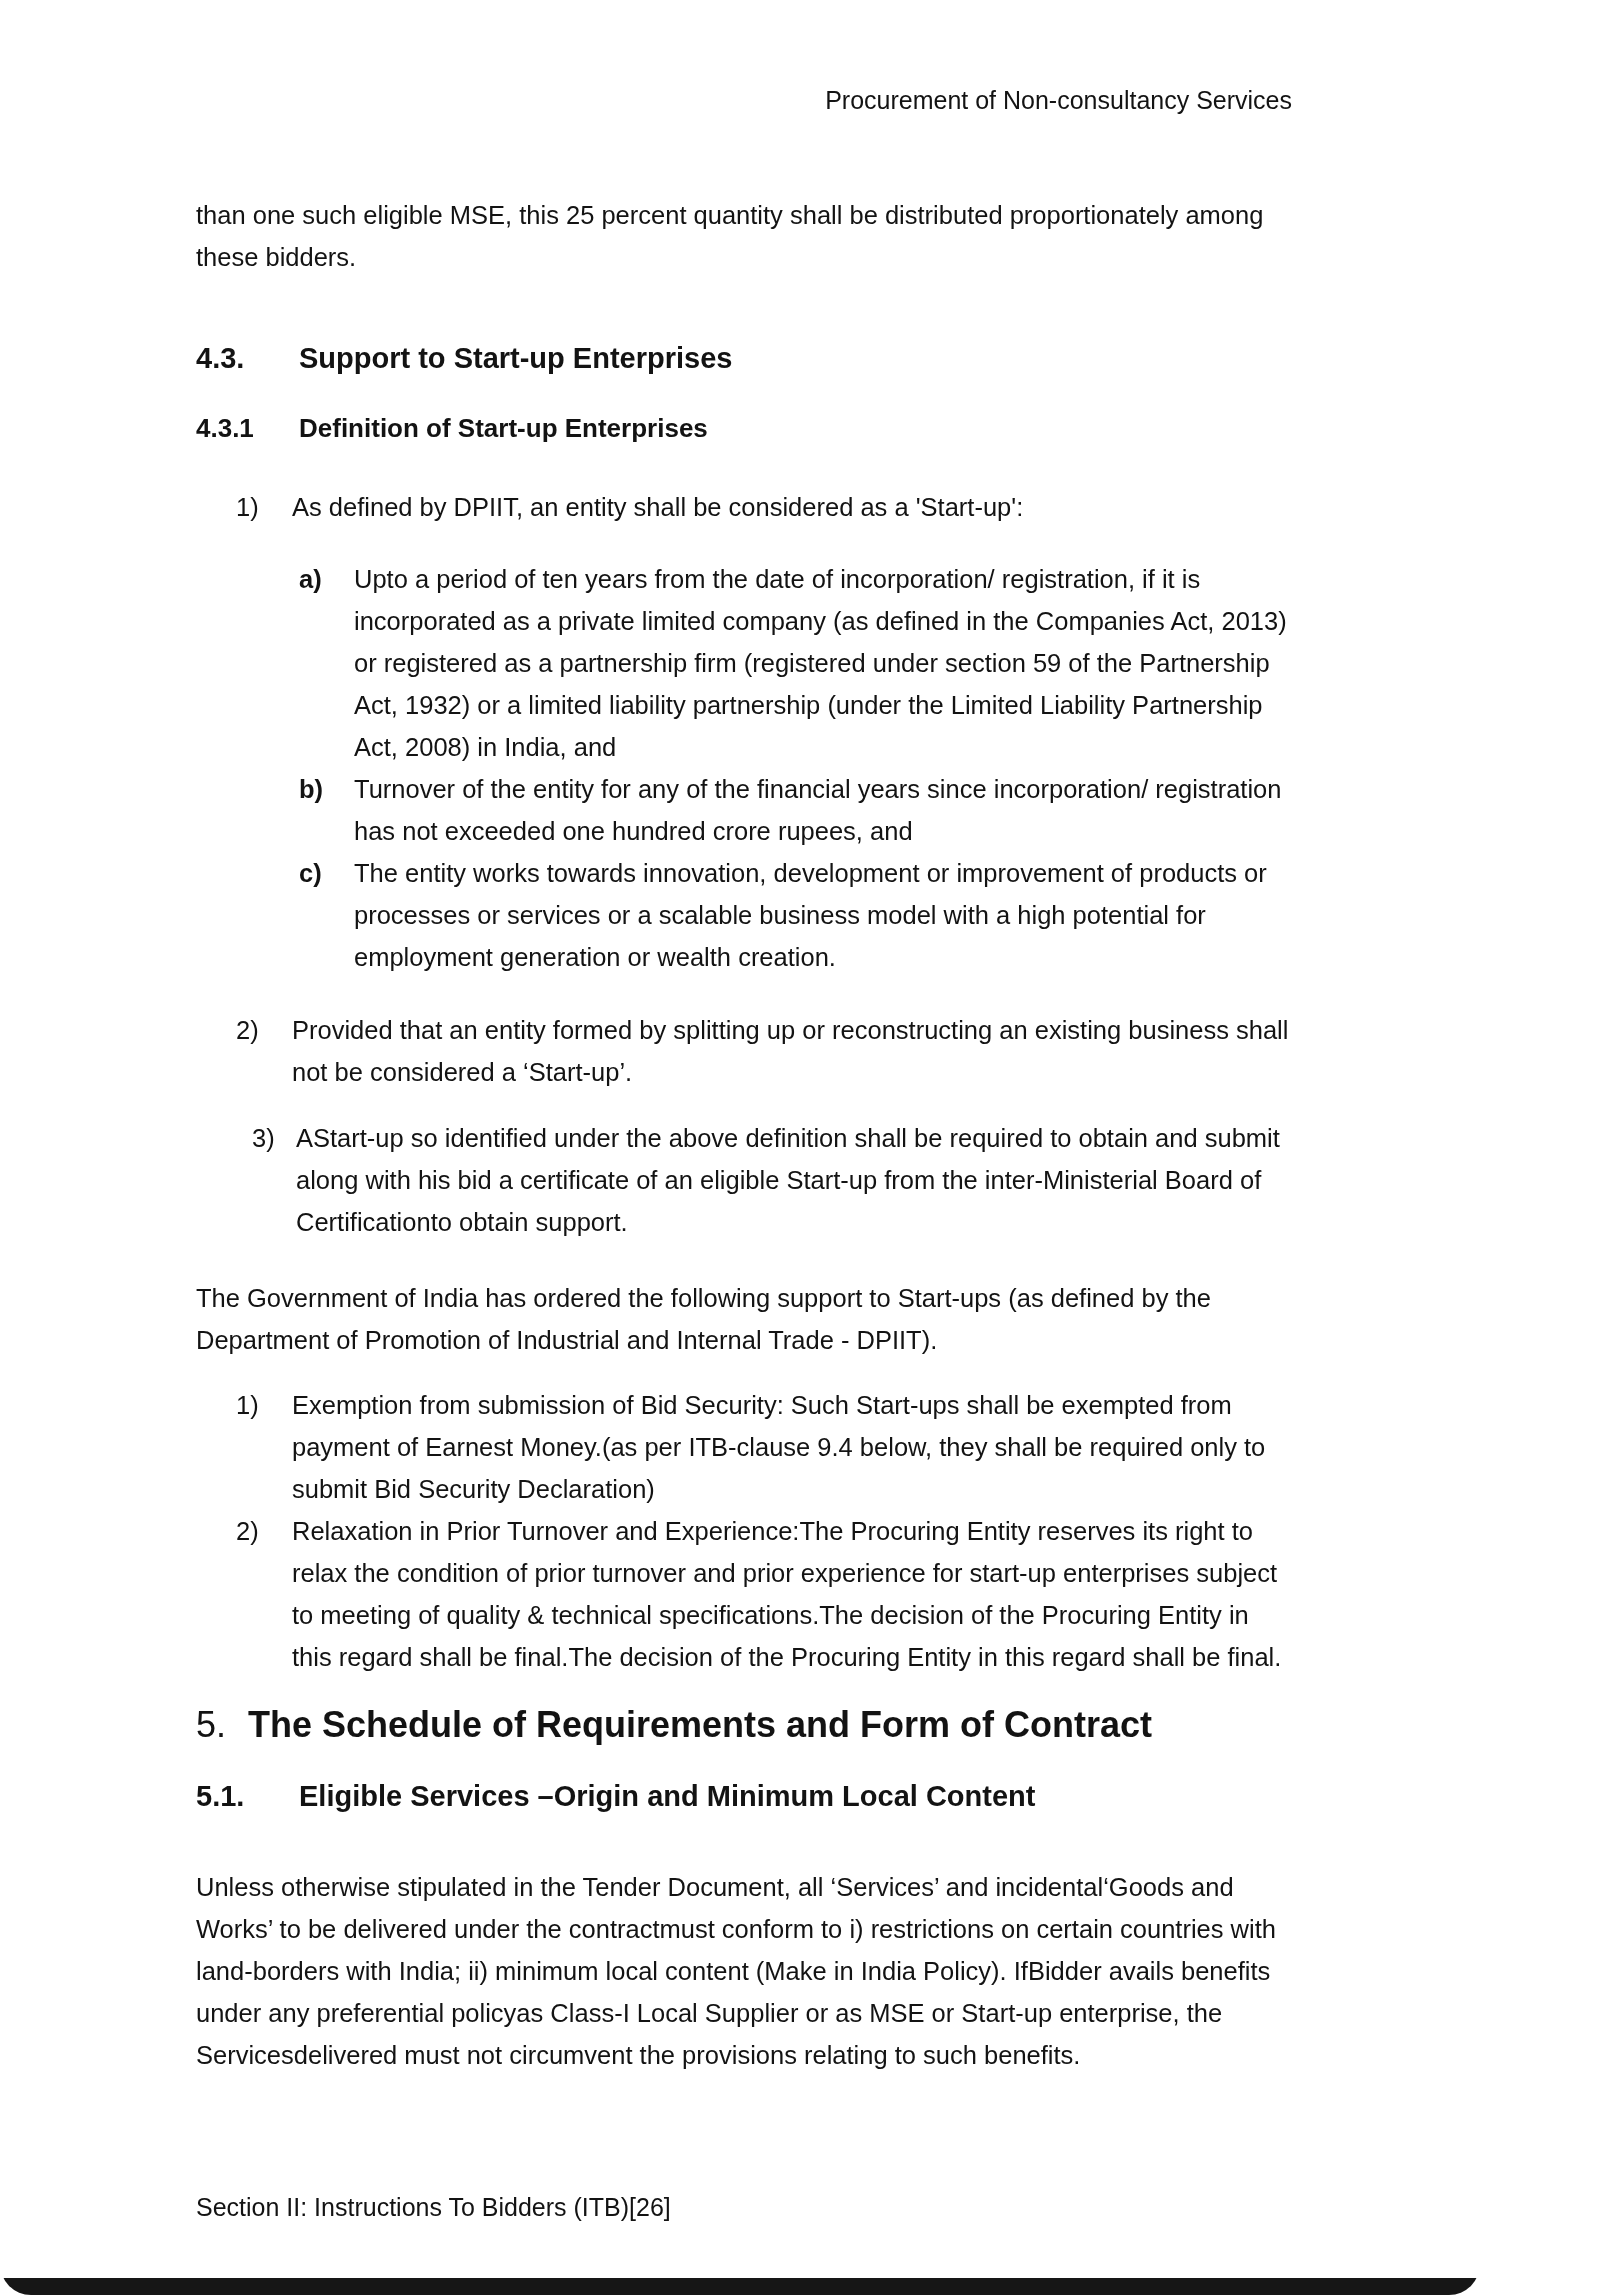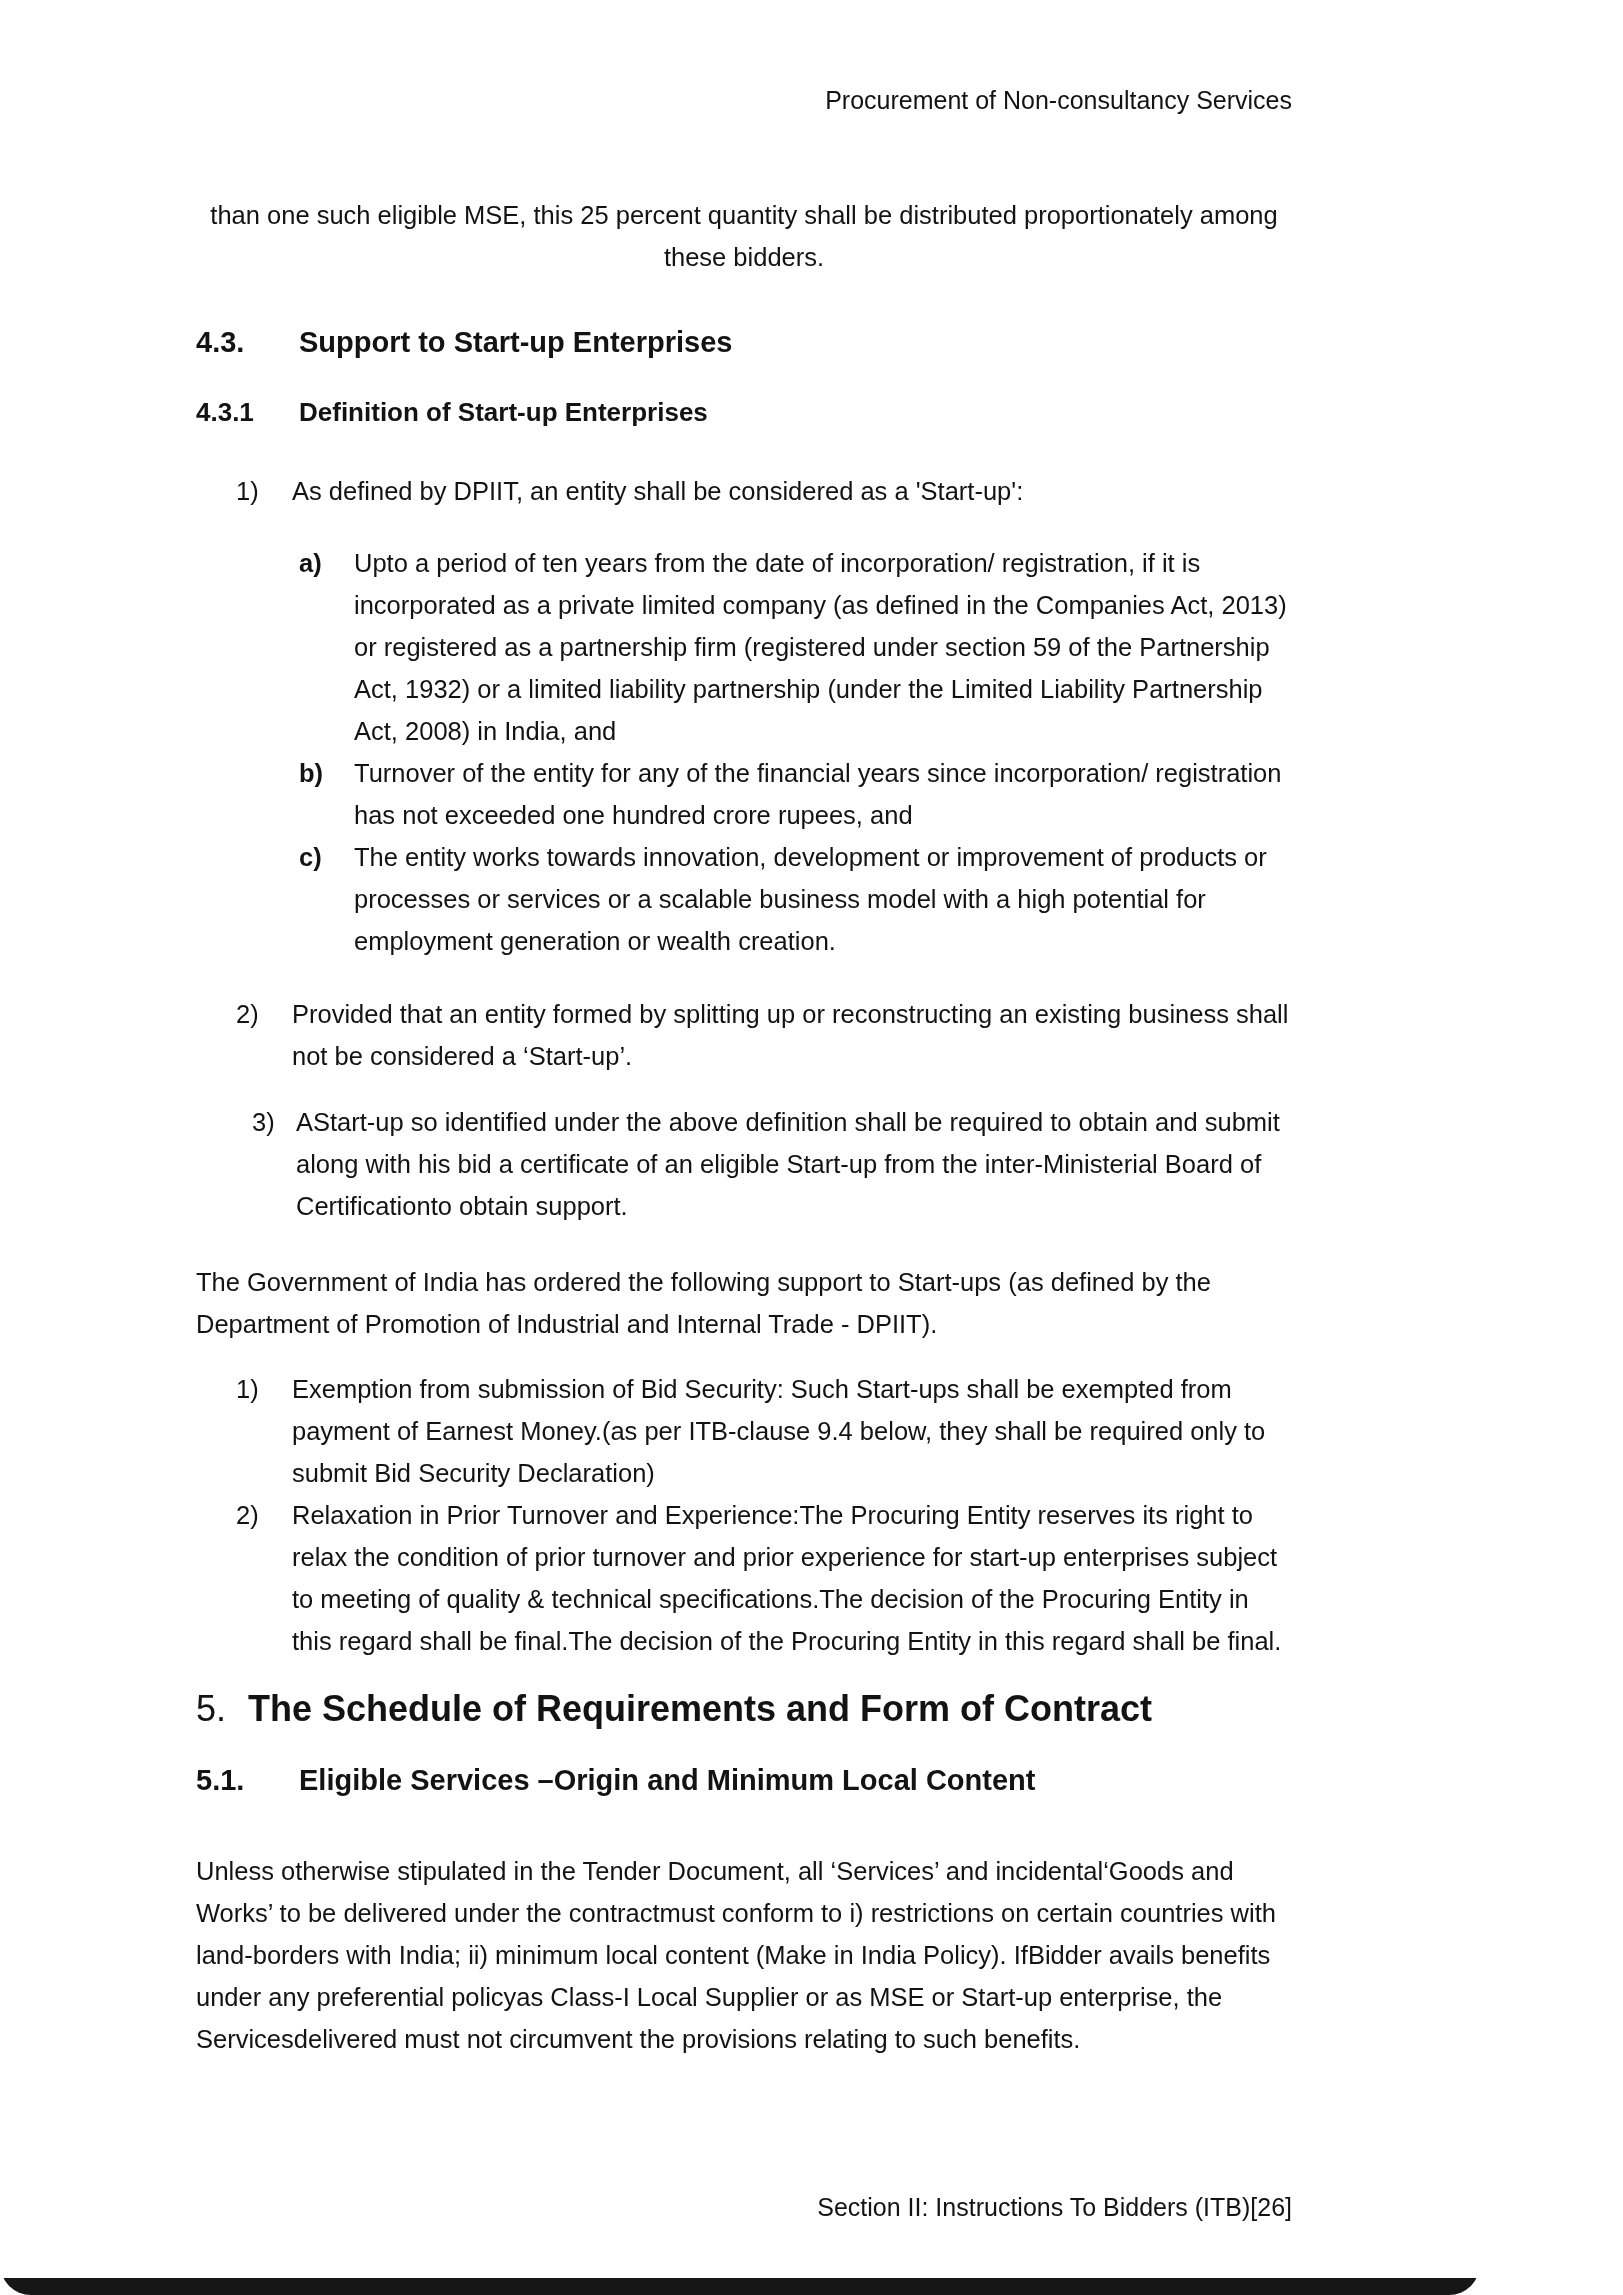--- a/index.html
+++ b/index.html
@@ -19,21 +19,21 @@
   .doc-header {
     text-align: right;
     font-size: 25px;
     line-height: 33px;
     margin-bottom: 77px;
   }
   p.body-text {
     font-size: 25.5px;
     line-height: 42px;
   }
-  .intro { margin-bottom: 48px; text-align: center; }
+  .intro { margin-bottom: 64px; }
 
   .h-sub {
     display: flex;
     font-weight: 700;
     font-size: 29px;
     line-height: 33px;
   }
   .h-sub .h-num { flex: 0 0 103px; }
   .h43  { margin-bottom: 37px; }
   .h431 { font-size: 26px; margin-bottom: 41px; }
@@ -70,21 +70,21 @@
   .h-main .h-title { font-weight: 700; }
 
   .h51 { font-size: 29px; margin-bottom: 53px; }
 
   .doc-footer {
     position: absolute;
     left: 196px;
     right: 188px;
     top: 2193px;
     display: flex;
-    justify-content: flex-end;
+    justify-content: flex-start;
     font-size: 25px;
   }
   .bottom-bar {
     position: absolute;
     left: 0;
     bottom: 0;
     width: 100%;
     height: 17px;
     background: #161616;
   }

